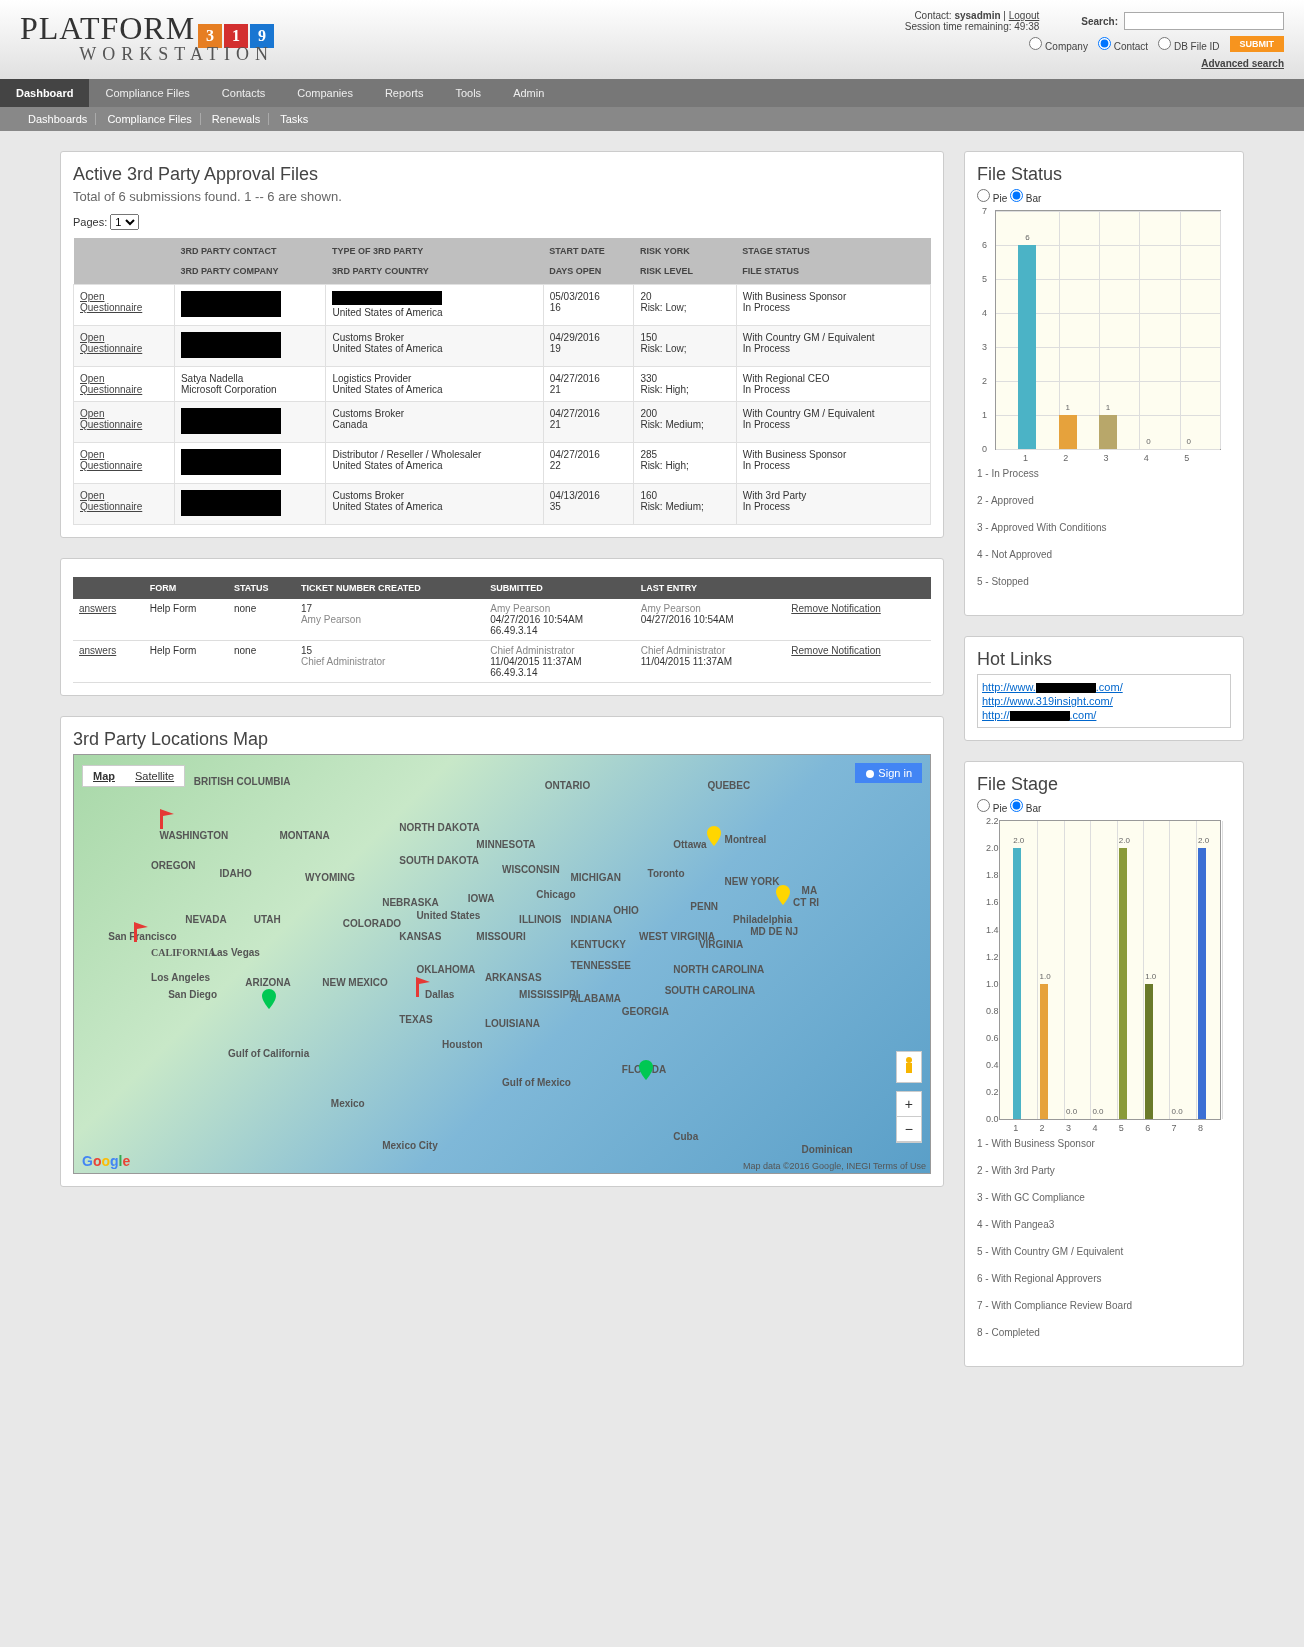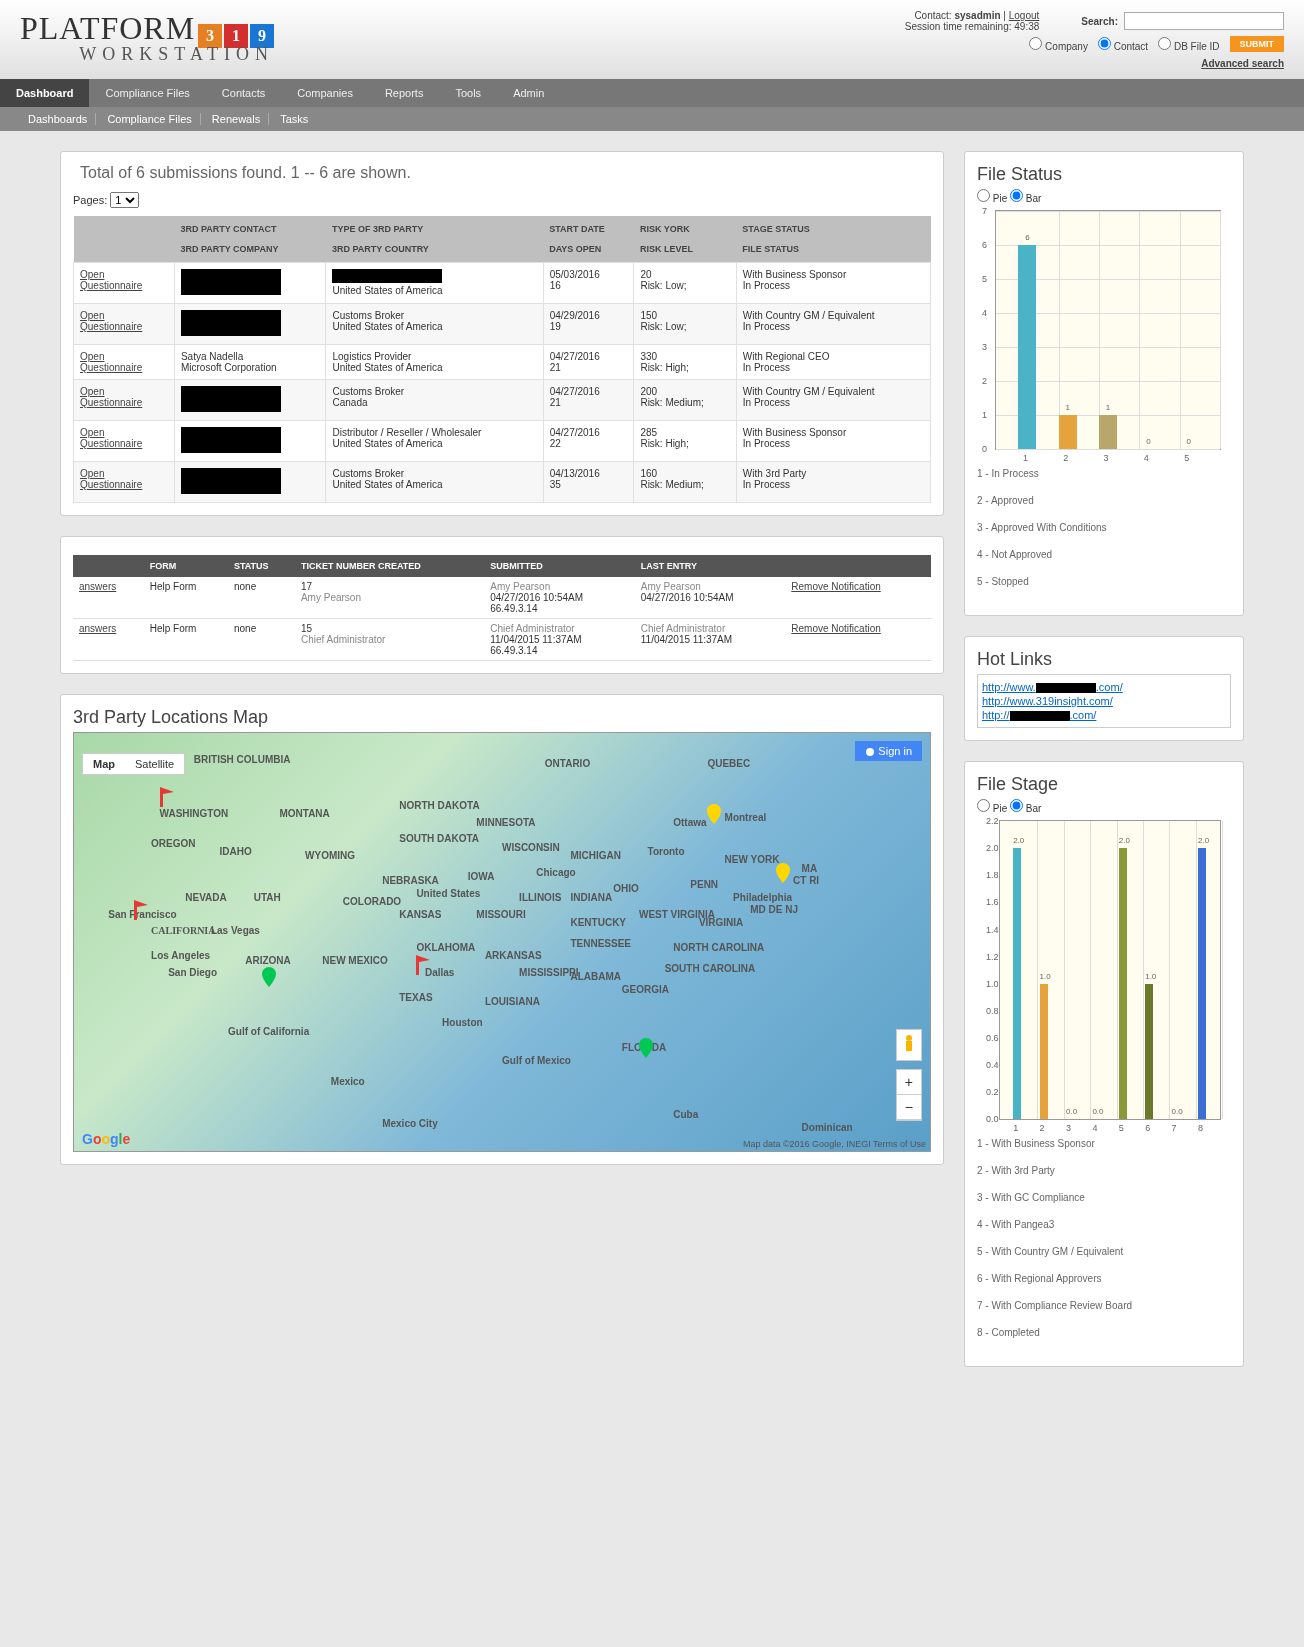--- a/index.html
+++ b/index.html
@@ -24,39 +24,39 @@
 .nav-primary .tab { padding: 8px 16px; color: #eee; font-size: 11px; cursor: pointer; }
 .nav-primary .tab.active { background: #444; color: #fff; font-weight: bold; }
 .nav-secondary { background: #888; padding: 6px 20px; color: #fff; font-size: 11px; }
 .nav-secondary span { padding: 0 8px; border-right: 1px solid #aaa; cursor: pointer; }
 .nav-secondary span:last-child { border-right: none; }
 .container { display: flex; gap: 20px; padding: 20px 60px; align-items: flex-start; }
 .main-col { flex: 1; display: flex; flex-direction: column; gap: 20px; }
 .side-col { width: 280px; display: flex; flex-direction: column; gap: 20px; }
 .panel { background: #fff; border: 1px solid #ccc; border-radius: 3px; padding: 12px; }
 .panel h2 { font-size: 18px; font-weight: normal; color: #444; margin-bottom: 4px; }
-.panel .sub { font-size: 16px; color: #666; margin-bottom: 10px; margin-left: 7px; }
+.panel .sub { font-size: 13px; color: #666; margin-bottom: 10px; }
 .pages-row { margin: 8px 0; font-size: 11px; }
 .pages-row select { font-size: 11px; }
 table.grid { width: 100%; border-collapse: collapse; font-size: 10px; }
 table.grid th { background: #bfbfbf; padding: 8px 6px; font-weight: bold; color: #444; text-align: left; font-size: 9px; }
 table.grid td { border: 1px solid #e0e0e0; padding: 6px; vertical-align: top; }
 table.grid tr:nth-child(even) td { background: #f7f7f7; }
 .redacted { background: #000; display: inline-block; width: 100px; height: 26px; }
 .redacted-sm { background: #000; display: inline-block; width: 110px; height: 14px; }
 .link { color: #444; text-decoration: underline; cursor: pointer; }
 .forms-header { display: flex; align-items: center; gap: 10px; justify-content: space-between; flex-wrap: wrap; }
 .forms-header select { font-size: 11px; min-width: 70px; }
 .select-btn { background: linear-gradient(#f7941e,#e67e22); color: #fff; border: 1px solid #d35400; padding: 2px 16px; font-size: 10px; cursor: pointer; }
 table.forms { width: 100%; border-collapse: collapse; font-size: 10px; margin-top: 6px; }
 table.forms th { background: #555; color: #fff; padding: 6px; text-align: left; font-size: 9px; }
 table.forms td { border-bottom: 1px solid #ddd; padding: 4px 6px; vertical-align: top; }
 .map-box { height: 420px; background: linear-gradient(135deg,#a8d8a8 0%,#c8e8c8 30%,#7fb8d8 60%,#5a9fc8 100%); position: relative; border: 1px solid #999; }
 .map-ctrl { position: absolute; background: #fff; border: 1px solid #ccc; font-size: 11px; }
-.map-type { top: 20px; left: 8px; display: flex; }
+.map-type { top: 10px; left: 8px; display: flex; text-decoration: underline; }
 .map-type span { padding: 4px 10px; cursor: pointer; }
 .map-type span.active { font-weight: bold; }
 .signin { top: 8px; right: 8px; background: #4285f4; color: #fff; padding: 4px 10px; border: none; }
 .zoom { bottom: 30px; right: 8px; display: flex; flex-direction: column; }
 .zoom span { padding: 4px 8px; border-bottom: 1px solid #ccc; text-align: center; font-size: 14px; cursor: pointer; }
 .pegman { bottom: 90px; right: 8px; padding: 4px; }
 .map-label { position: absolute; font-size: 10px; color: #555; font-weight: bold; }
 .pin { position: absolute; width: 14px; height: 20px; }
 .pin svg { width: 100%; height: 100%; }
 .map-footer { position: absolute; bottom: 2px; right: 4px; font-size: 9px; color: #555; }
@@ -126,20 +126,21 @@
   <span>Dashboards</span>
   <span>Compliance Files</span>
   <span>Renewals</span>
   <span>Tasks</span>
 </div>
 
 <div class="container">
   <div class="main-col">
 
     <div class="panel">
+      <h2>Active 3rd Party Approval Files</h2>
       <div class="sub">Total of 6 submissions found. 1 -- 6 are shown.</div>
       <div class="pages-row">
         <span>Pages:</span>
         <select><option>1</option></select>
       </div>
       <table class="grid">
         <thead>
           <tr>
             <th></th>
             <th><div>3RD PARTY CONTACT</div><br><div>3RD PARTY COMPANY</div></th>

